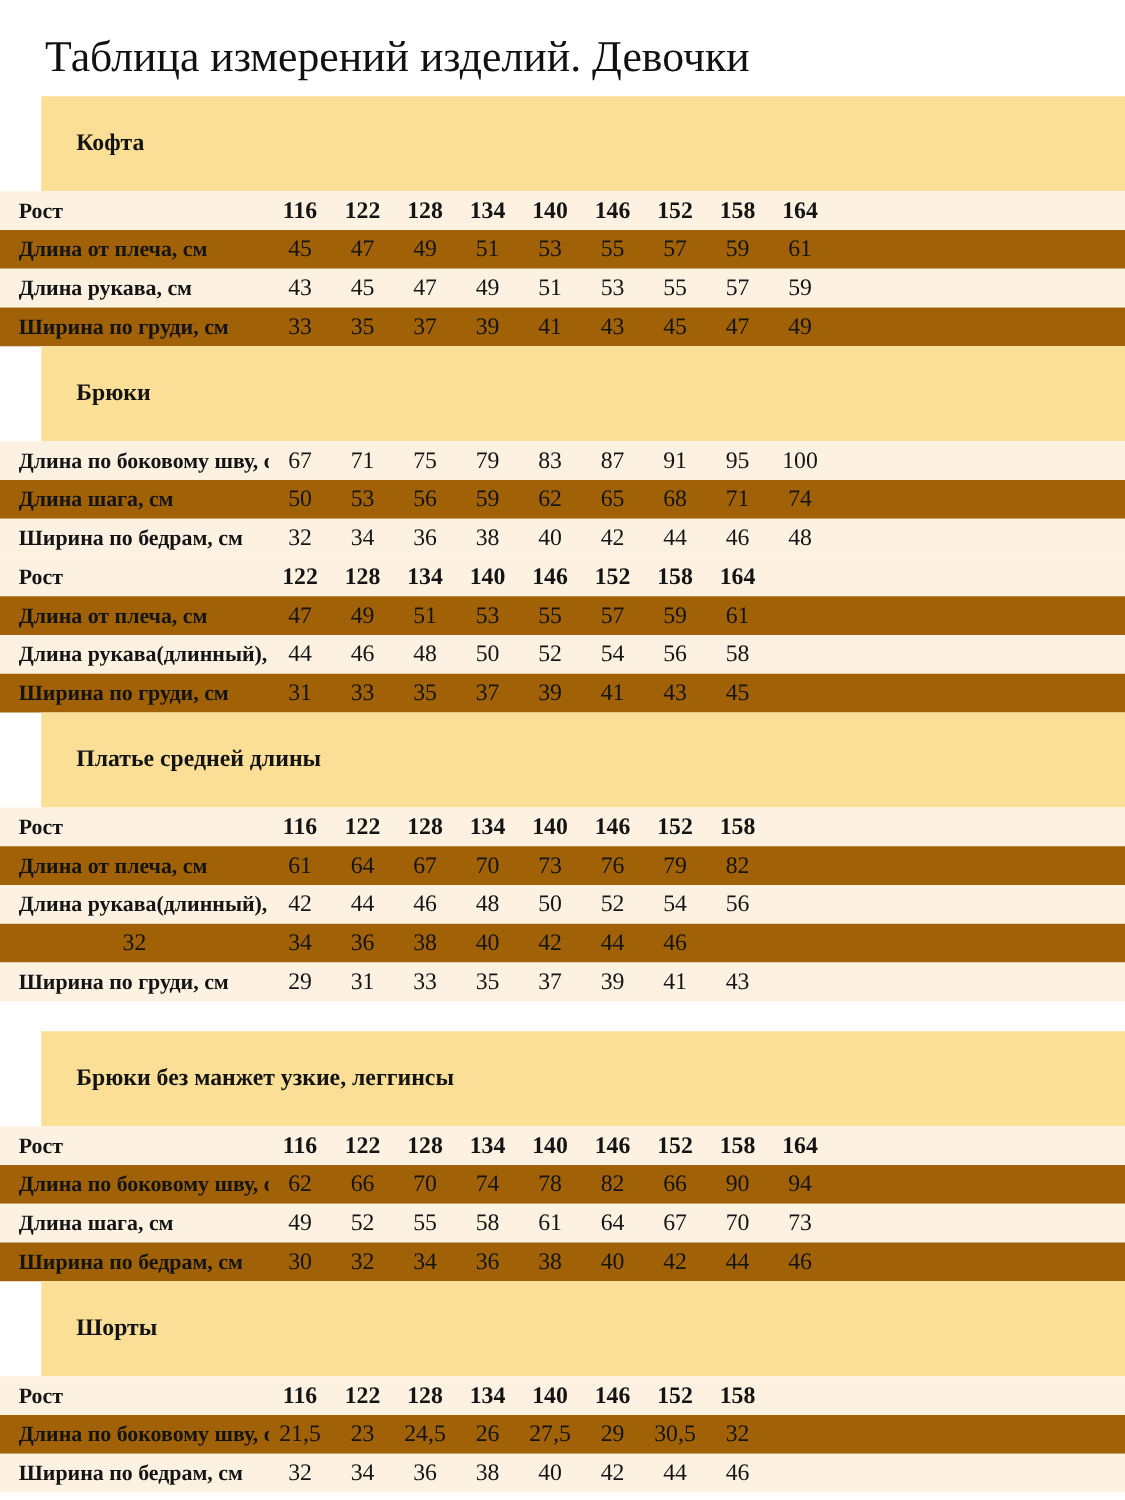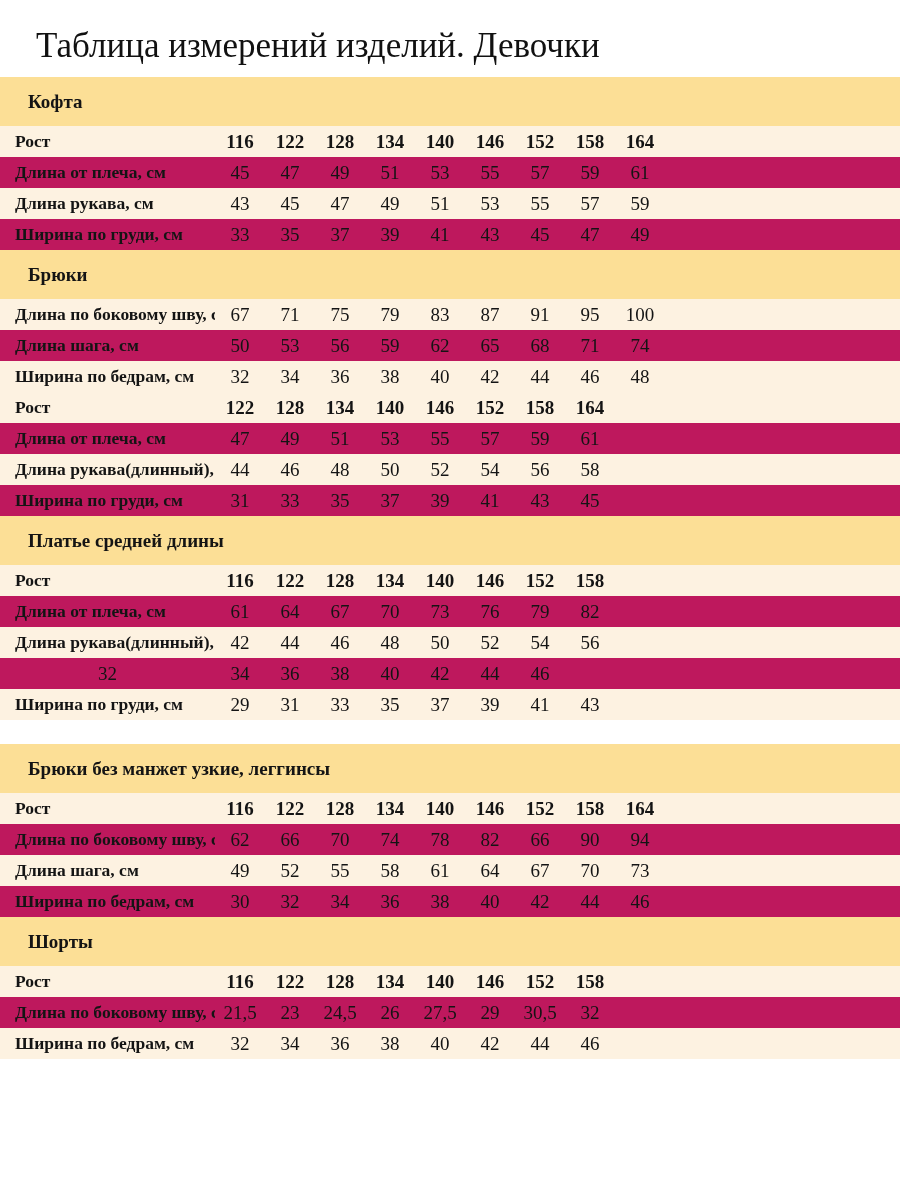--- a/index.html
+++ b/index.html
@@ -18,42 +18,43 @@
     font-size:35px;
     line-height:1.15;
     white-space:nowrap;
     color:#111;
   }
 
   .section { width:900px; }
   .section.gap-before { margin-top:24px; }
 
   .band {
-    height:49px;
+    height:76px;
     background:#fcdf96;
     display:flex;
     align-items:center;
     padding-left:28px;
+    margin-left:33px;
   }
   .band-title {
     font-weight:bold;
     font-size:19px;
     white-space:nowrap;
     color:#141414;
   }
 
   .row {
     height:31px;
     display:grid;
     grid-template-columns:215px repeat(9,50px) 1fr;
     align-items:center;
     font-size:19px;
   }
   .row--cream { background:#fdf2e1; }
-  .row--white { background:#be185d; }
+  .row--white { background:#a16207; }
 
   .row-label {
     padding-left:15px;
     font-weight:bold;
     font-size:17.5px;
     white-space:nowrap;
     overflow:hidden;
   }
   .row-label .suffix { font-weight:normal; }
 

